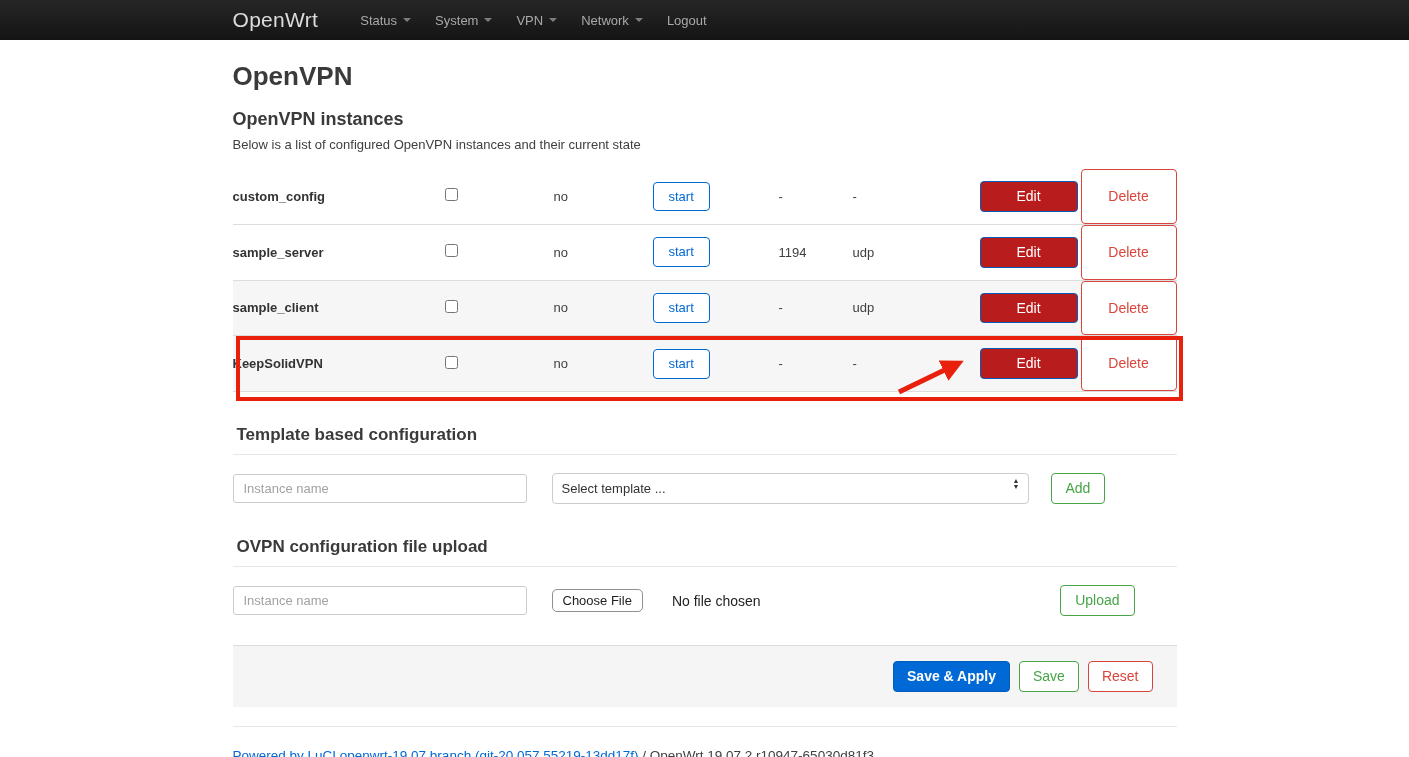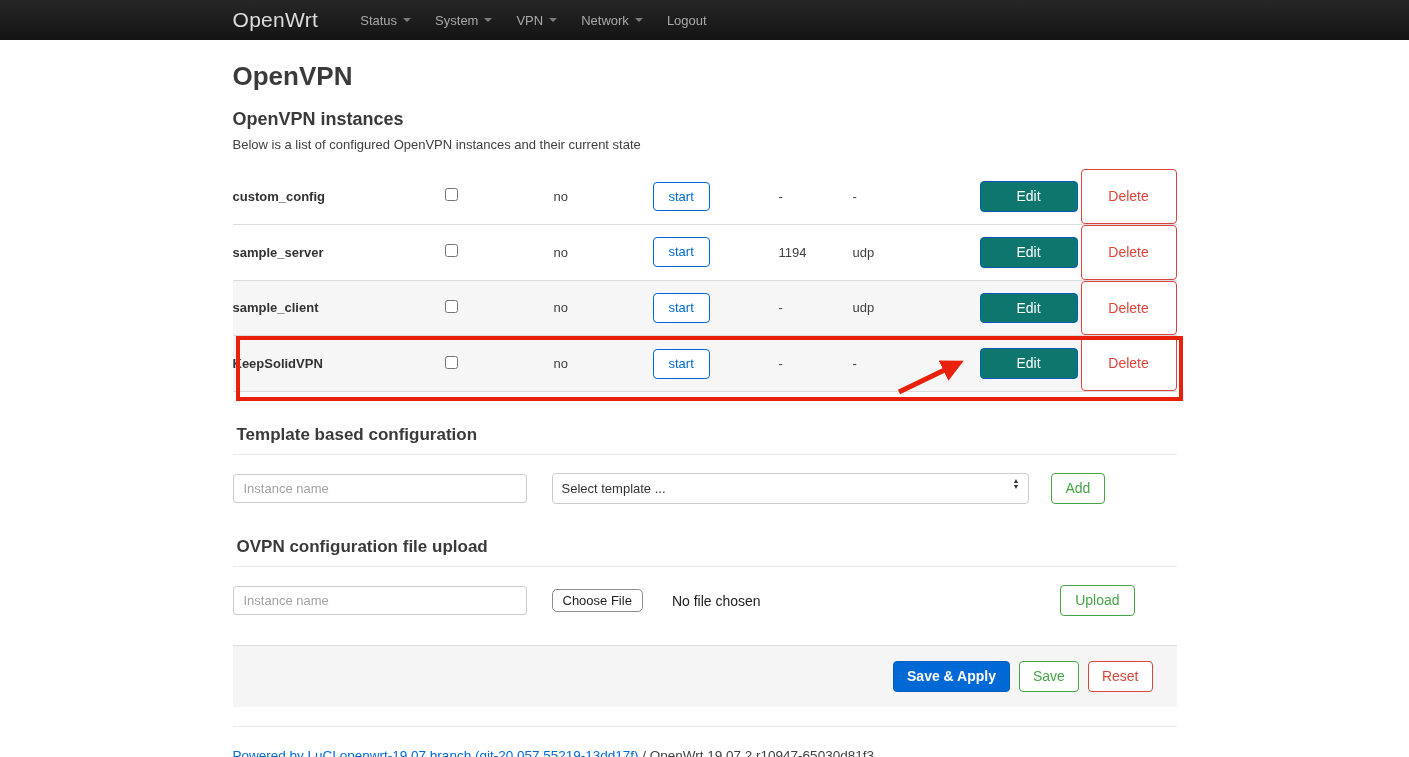--- a/index.html
+++ b/index.html
@@ -34,21 +34,21 @@
   }
   table.instances td { height:47px; border-bottom:1px solid #ddd; font-size:13px; padding:0; }
   th.first, td.first { padding-left:14px; }
   tr.striped td { background:#f6f6f6; }
   .cell-name { font-weight:bold; color:#333; }
   td.actions, th.actions { text-align:right; padding-right:14px; }
   input[type="checkbox"] { width:13px; height:13px; margin:0; }
 
   .btn { font-family:"Liberation Sans", sans-serif; border-radius:4px; cursor:pointer; line-height:1.2; }
   .btn-start { background:#fff; border:1px solid #0069d6; color:#0069d6; font-size:13px; padding:6px 15px; }
-  .btn-edit  { background:#0f766e; border:1px solid #055cb8; color:#fff; font-size:14px; width:98px; padding:6px 0; }
+  .btn-edit  { background:#b91c1c; border:1px solid #055cb8; color:#fff; font-size:14px; width:98px; padding:6px 0; }
   .btn-delete{ background:#fff; border:1px solid #d9453c; color:#d9453c; font-size:14px; width:96px; padding:18px 0; margin-left:3px; }
 
   
   .section-title { font-size:17px; font-weight:bold; color:#3a3a3a; margin:33px 4px 9px; }
   hr.rule { border:none; border-top:1px solid #e8e8e8; margin:0; }
   .form-row { display:flex; align-items:center; margin-top:18px; height:31px; }
   .text-input { width:294px; height:29px; border:1px solid #ccc; border-radius:3px;
                 padding:0 10px; font-size:13px; color:#333; font-family:inherit; }
   .text-input::placeholder { color:#a2a2a2; }
 

